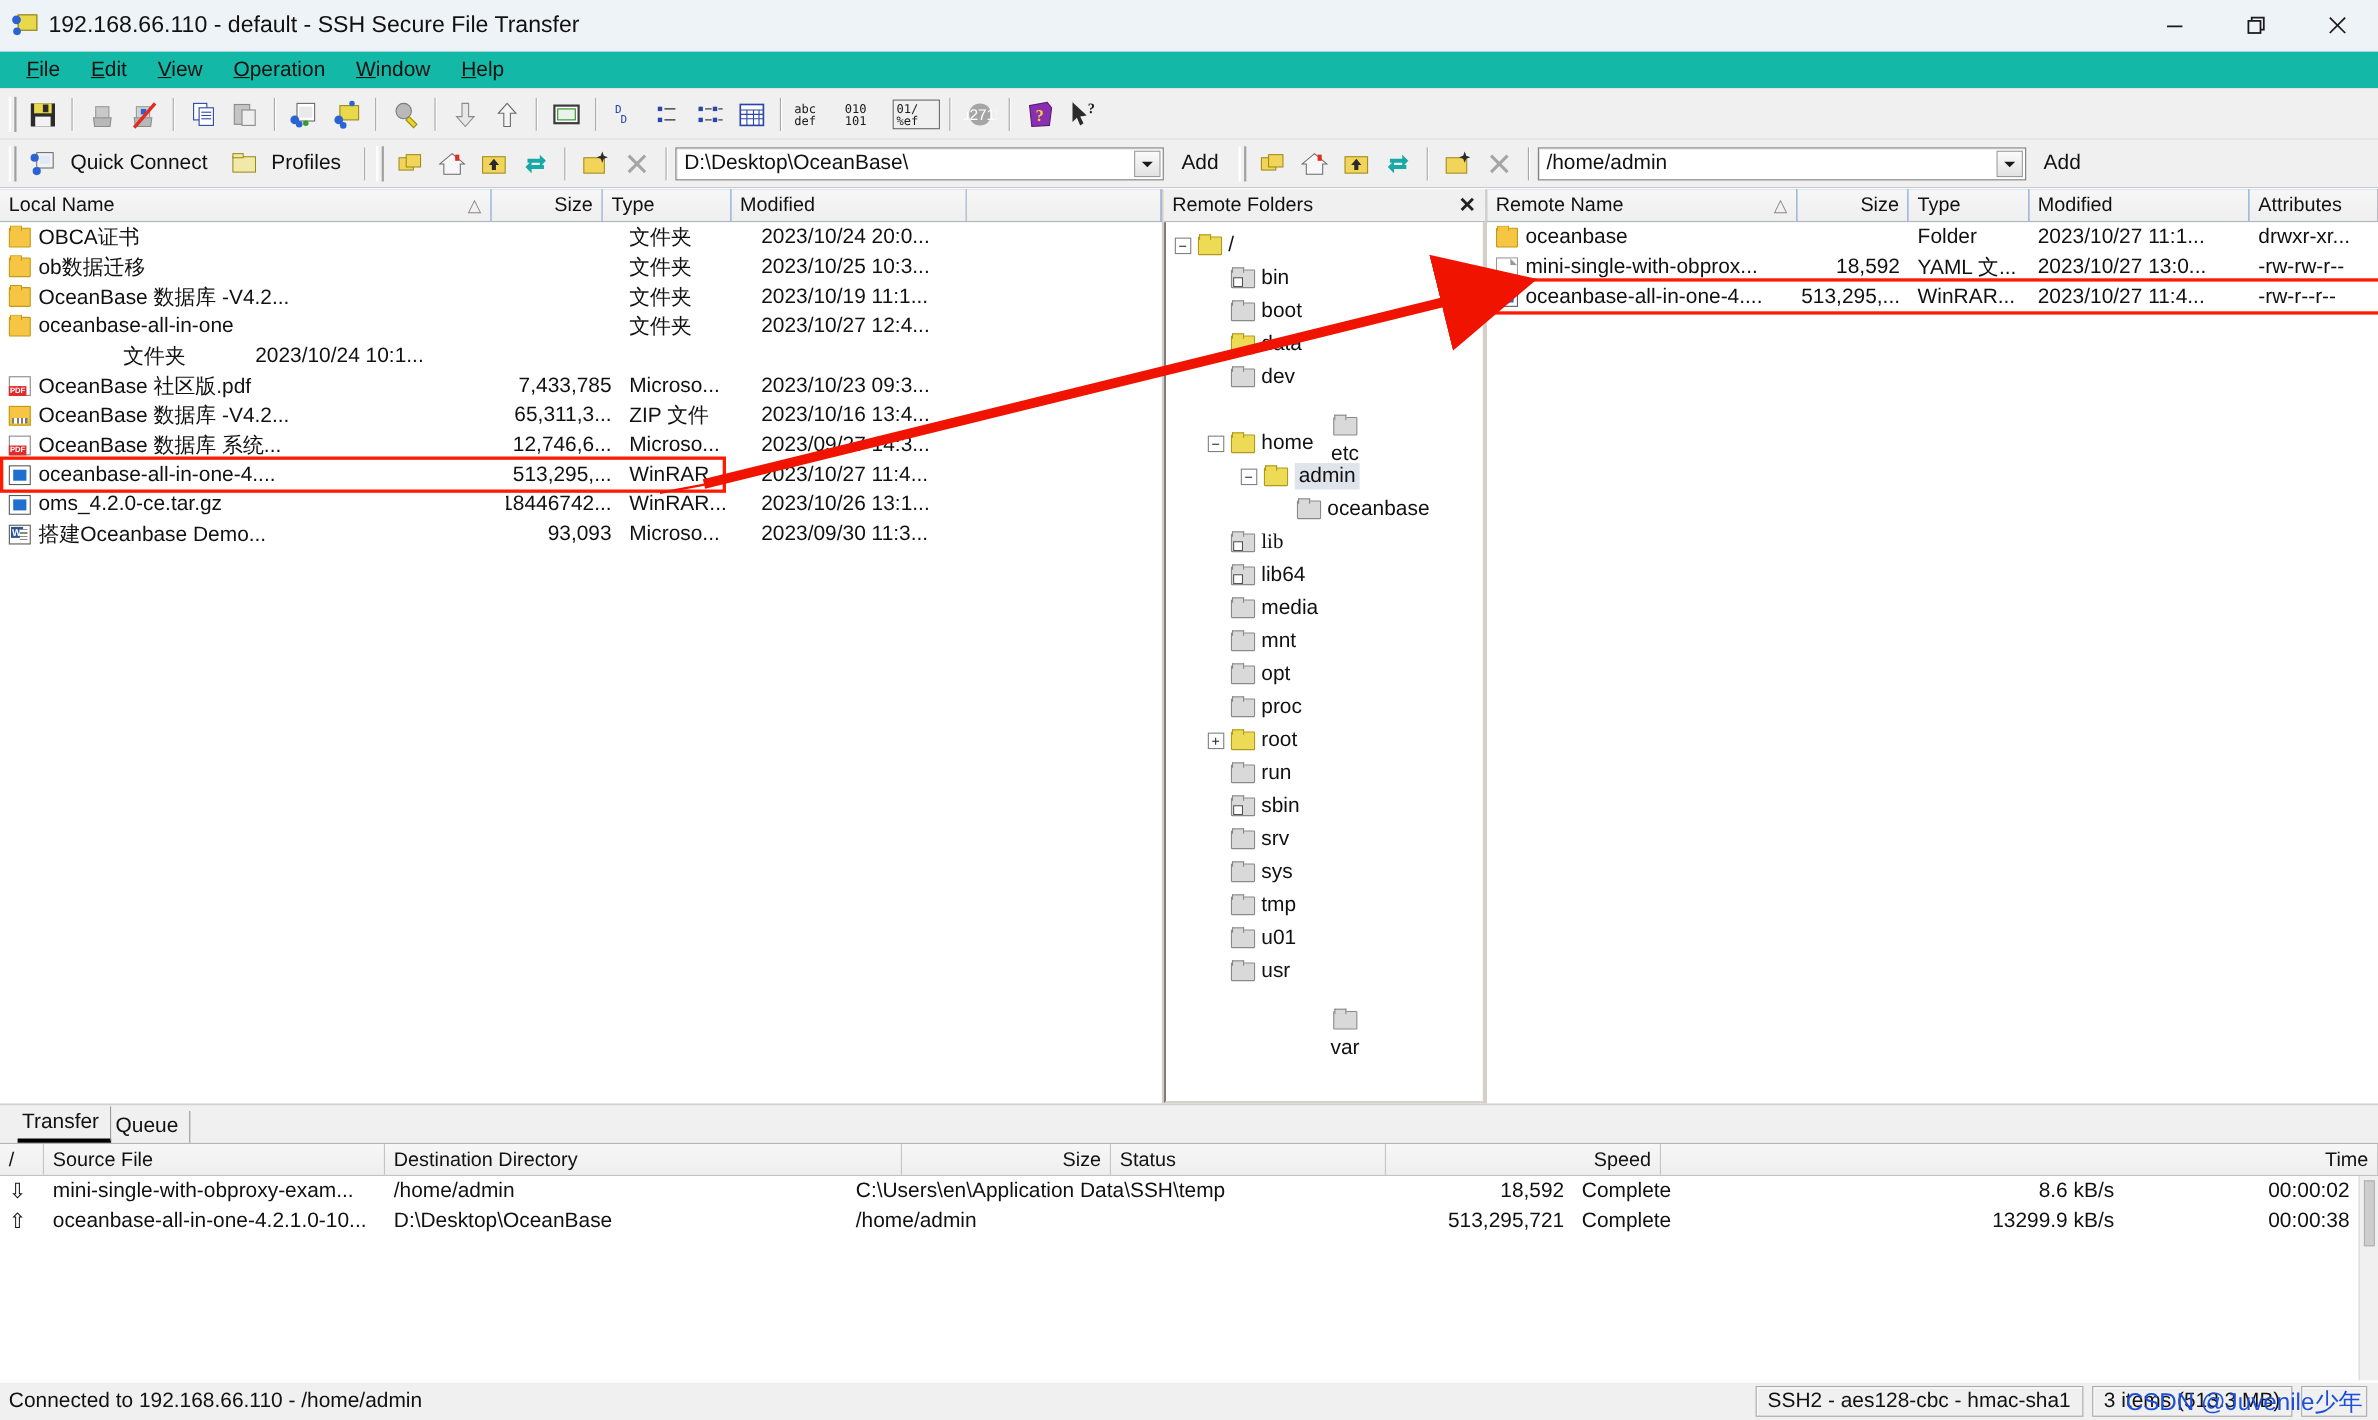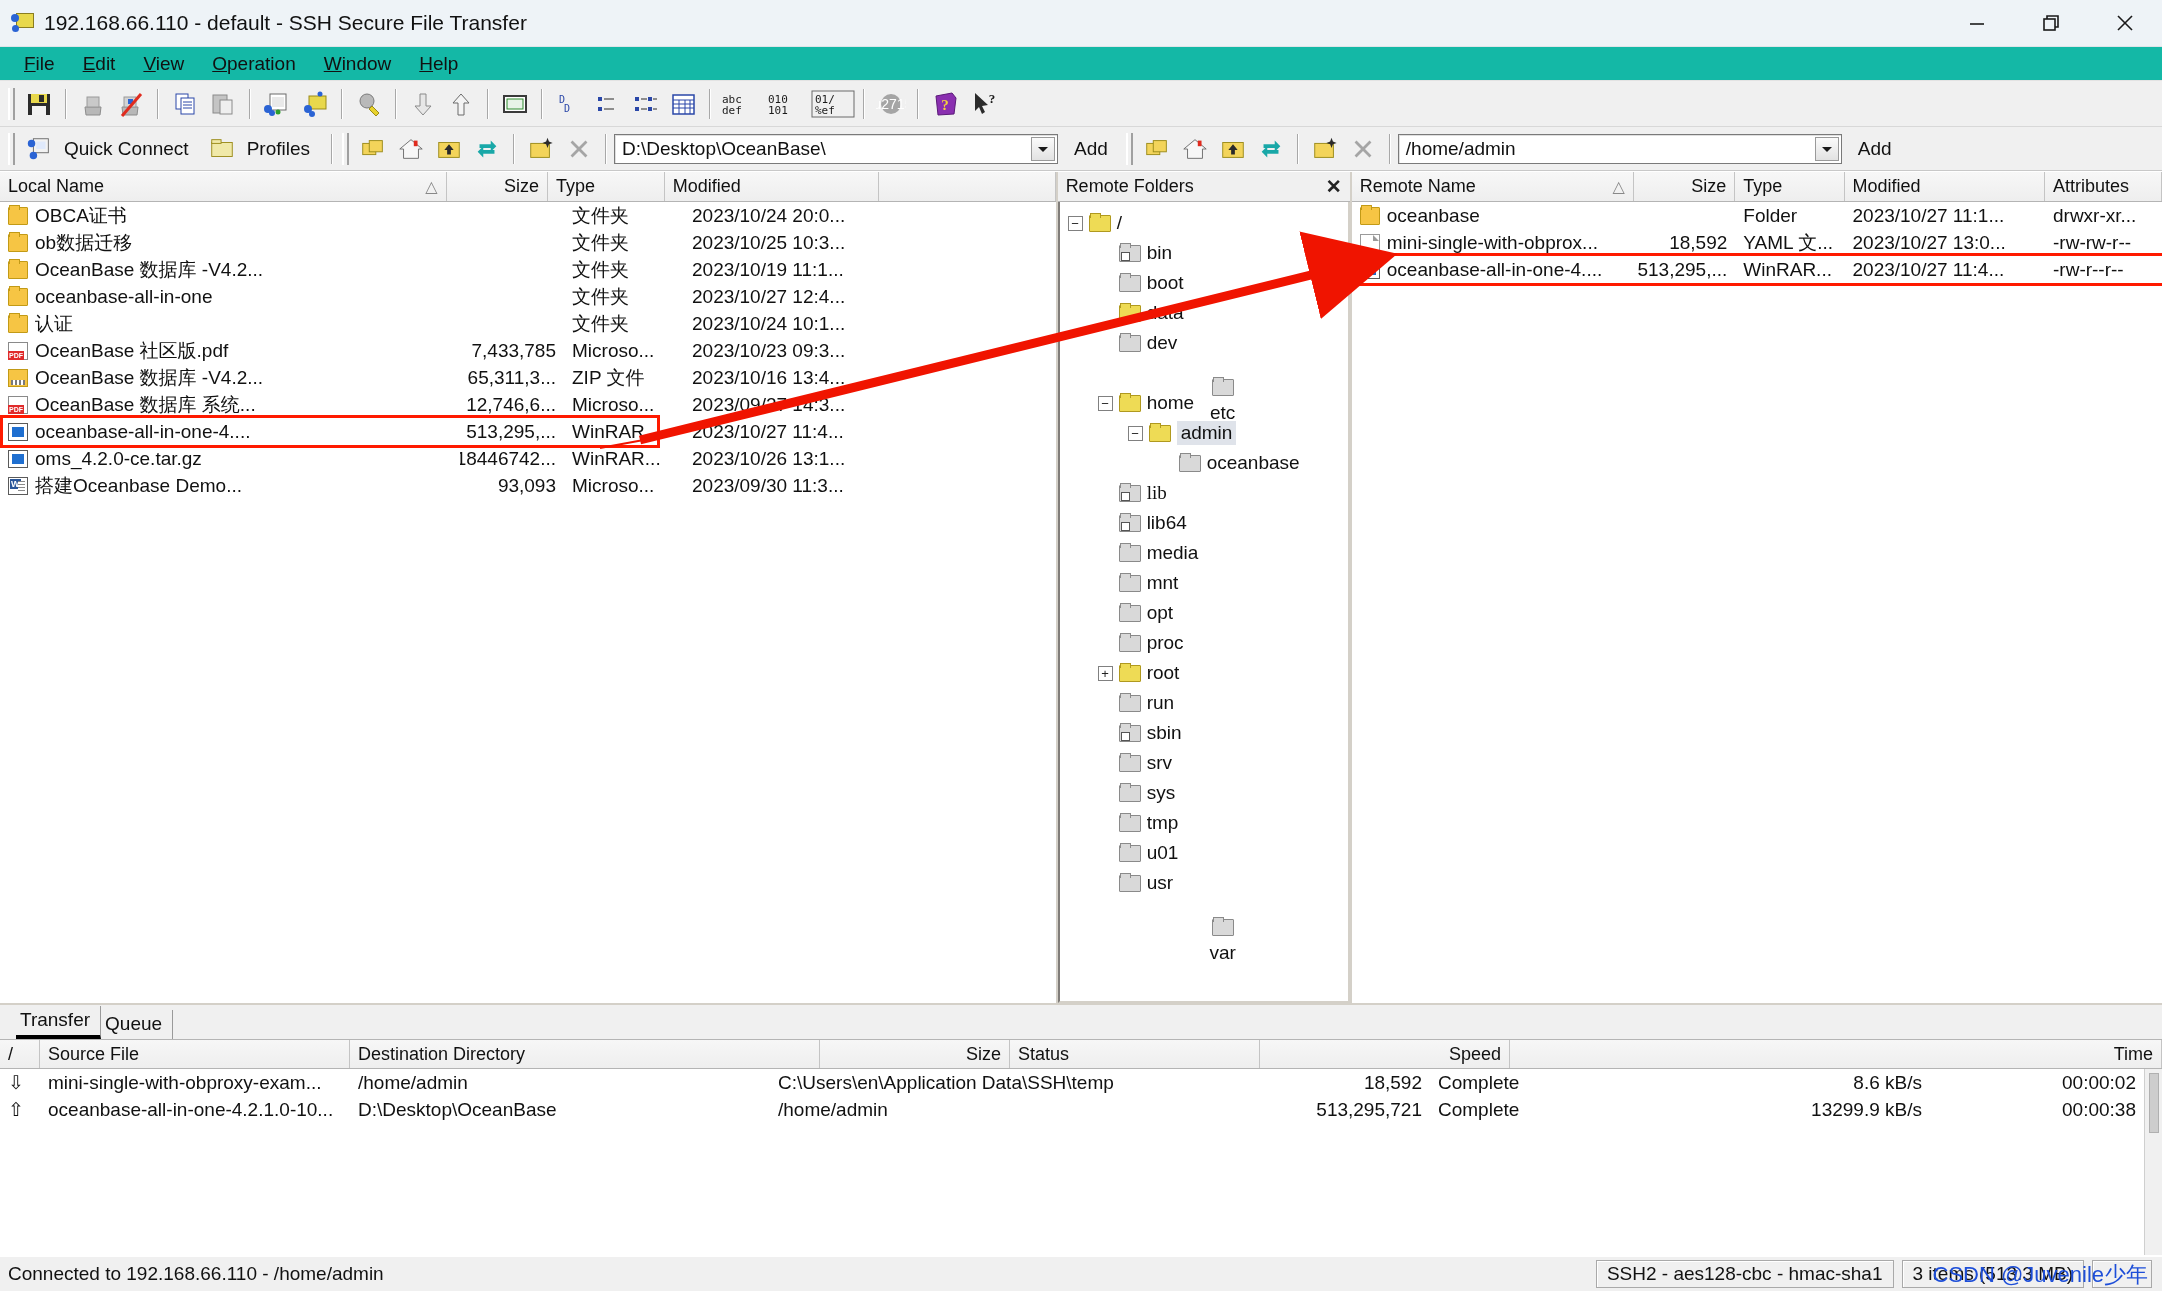--- a/index.html
+++ b/index.html
@@ -592,24 +592,20 @@
               <span></span>
             </div>
             <div class="cell" style="width: 120px;">
               <span>文件夹</span>
             </div>
             <div class="cell" style="width: 220px; flex: 1 1 auto;">
               <span>2023/10/27 12:4...</span>
             </div>
           </div>
           <div class="row">
-            <div class="cell name" style="width: 460px;">
-              <span class="ficon ic-folder"></span>
-              <span>认证</span>
-            </div>
             <div class="cell right" style="width: 104px;">
               <span></span>
             </div>
             <div class="cell" style="width: 120px;">
               <span>文件夹</span>
             </div>
             <div class="cell" style="width: 220px; flex: 1 1 auto;">
               <span>2023/10/24 10:1...</span>
             </div>
           </div>

